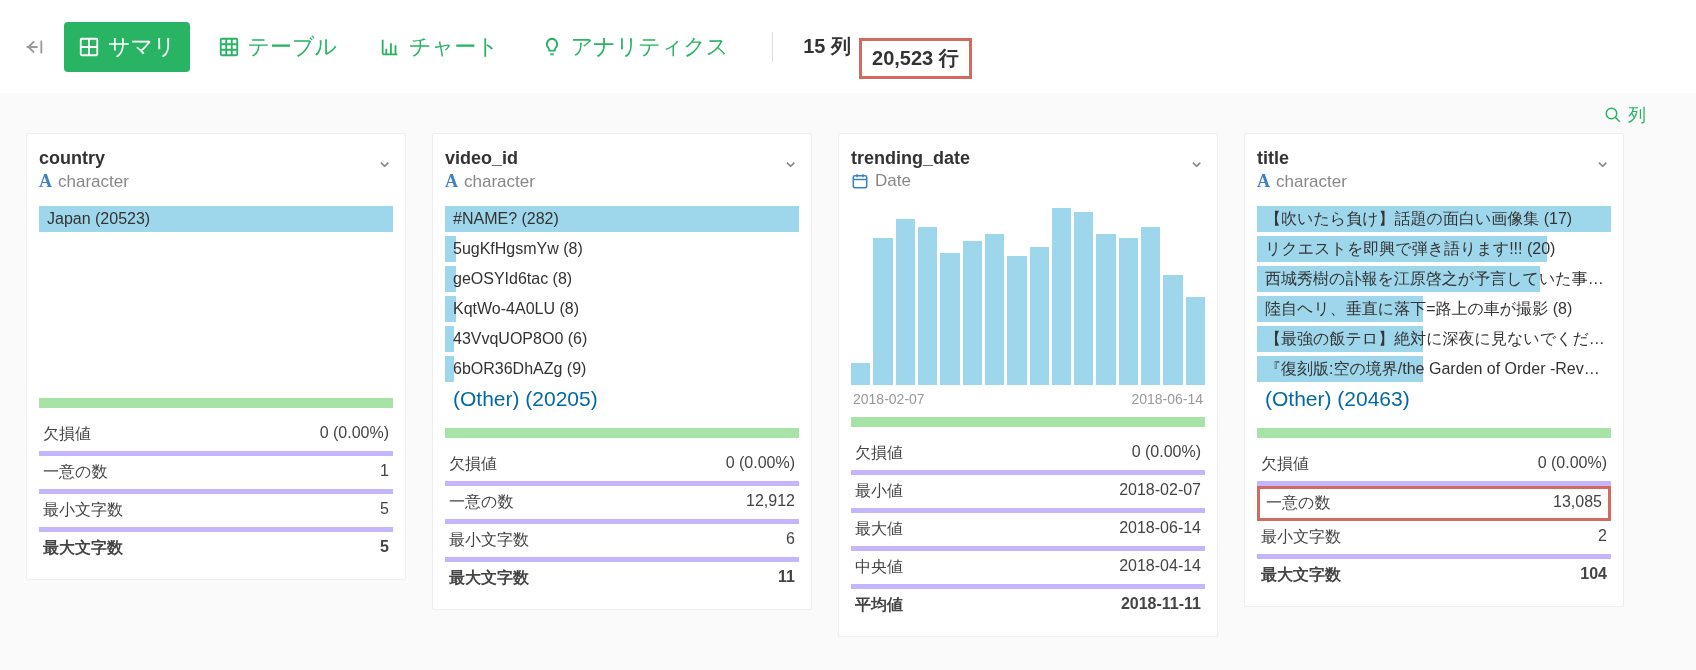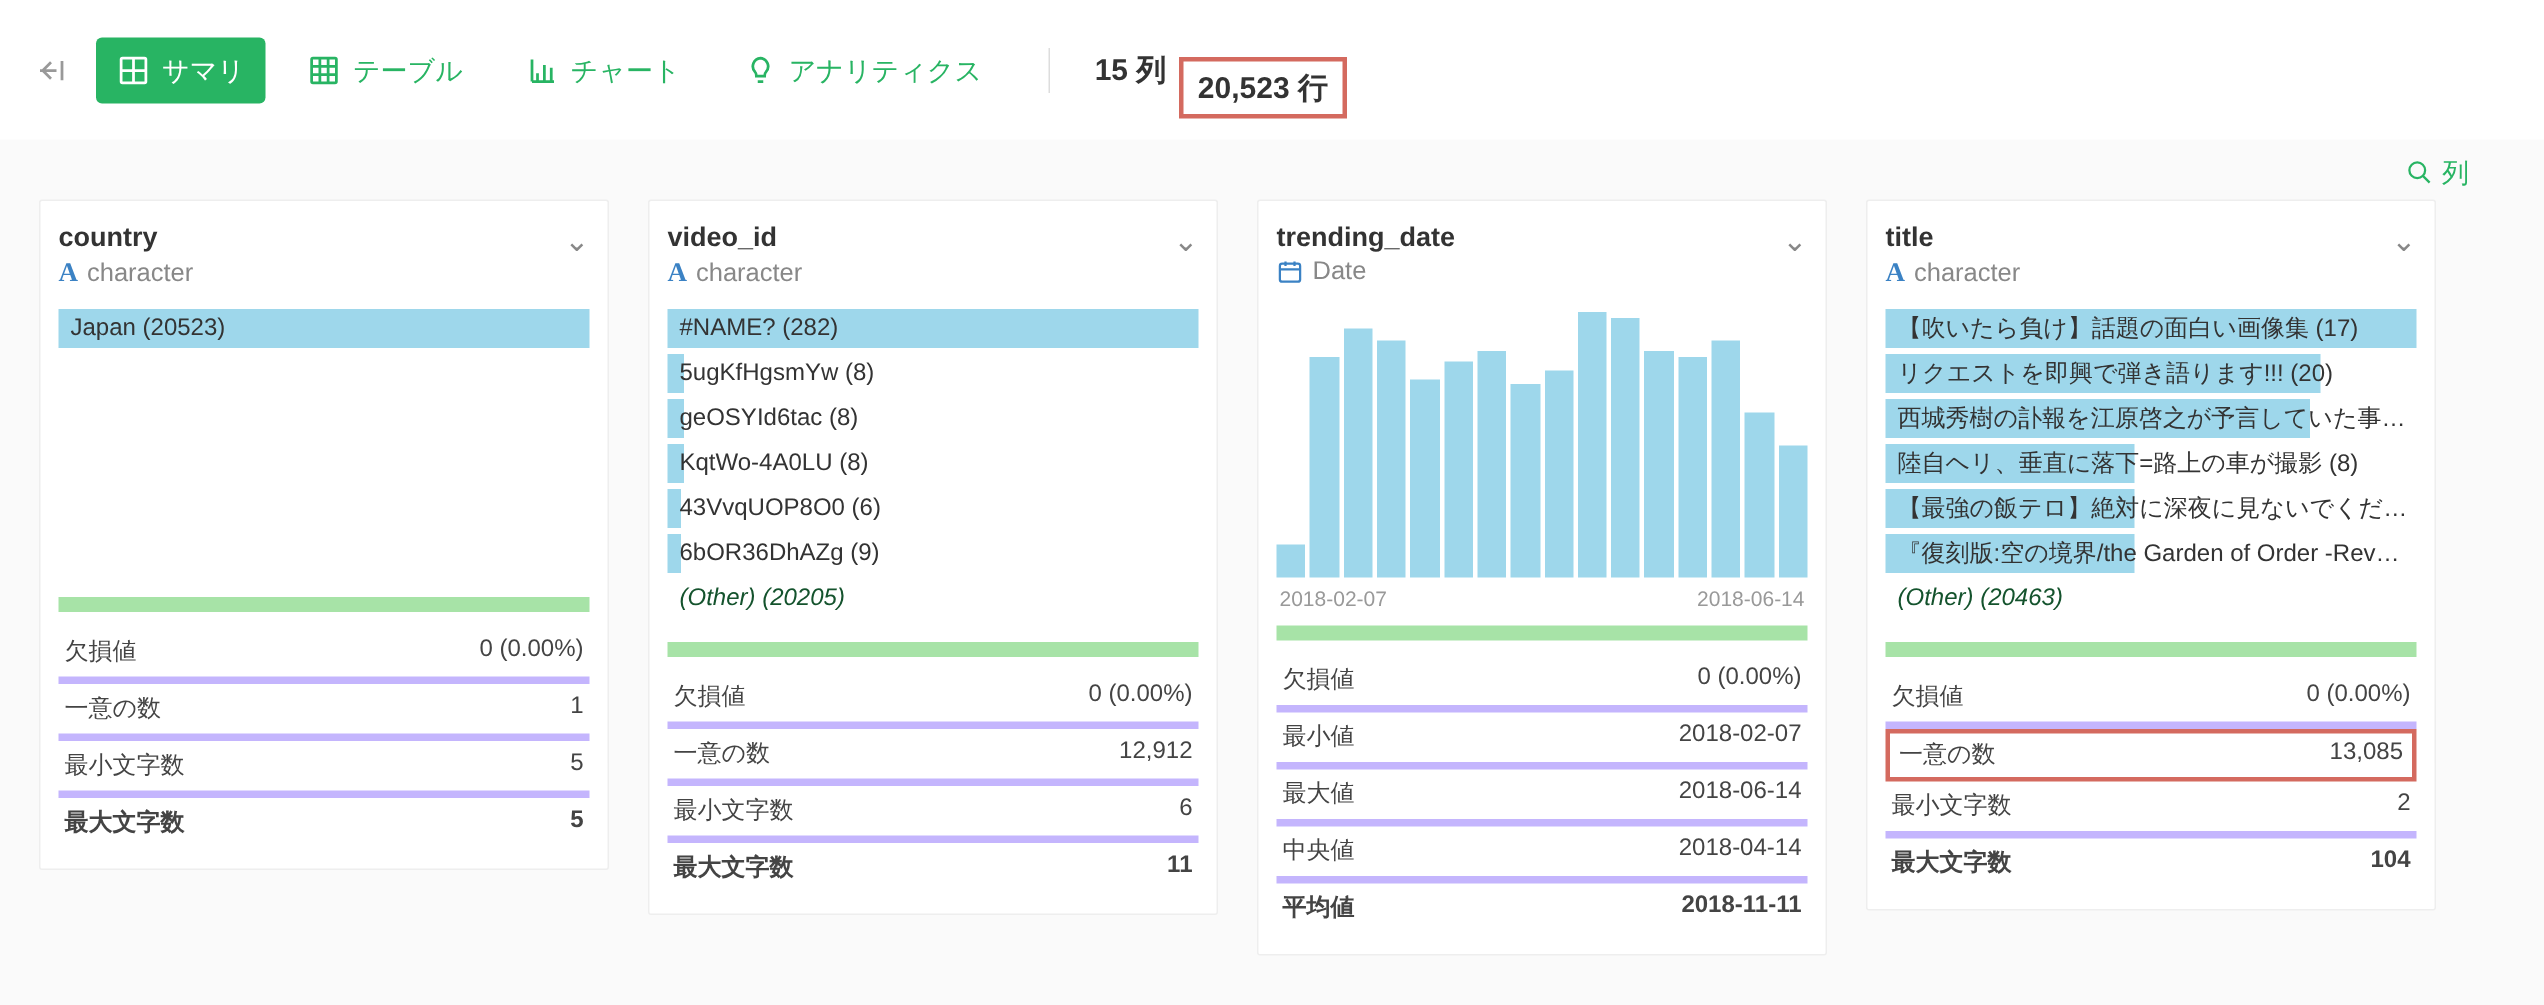--- a/index.html
+++ b/index.html
@@ -1,40 +1,40 @@
 <!DOCTYPE html>
 <html><head>
 <meta charset="utf-8">
 <style>
   * { box-sizing: border-box; margin: 0; padding: 0; }
   body { font-family: -apple-system, BlinkMacSystemFont, "Segoe UI", "Helvetica Neue", Arial, sans-serif; background: #fafafa; color: #4a4a4a; font-size: 15px; }
   .toolbar { display: flex; align-items: center; padding: 14px 22px; gap: 18px; background: #fff; }
   .collapse-icon { width: 24px; height: 24px; display: flex; align-items: center; justify-content: center; color: #888; }
-  .tab { display: flex; align-items: center; gap: 8px; padding: 10px 14px; border-radius: 4px; cursor: pointer; font-size: 18px; }
+  .tab { display: flex; align-items: center; gap: 8px; padding: 10px 14px; border-radius: 4px; cursor: pointer; font-size: 22px; }
   .tab.active { background: #28b463; color: #fff; }
   .tab.inactive { color: #28b463; }
   .tab .icn { width: 22px; height: 22px; display: inline-flex; align-items: center; justify-content: center; }
   .divider { width: 1px; height: 30px; background: #ddd; margin: 0 12px; }
   .meta { display: flex; gap: 8px; align-items: center; font-size: 20px; color: #333; font-weight: 600;}
   .meta .hl { border: 3px solid #d46a5f; padding: 4px 10px; margin-top: 24px; }
   .searchbar { margin-left: auto; display: flex; align-items: center; gap: 6px; color: #28b463; font-size: 18px; padding-right: 20px; }
   .top-right { display:flex; justify-content:flex-end; padding: 10px 30px 6px; }
   .cards { display: flex; gap: 26px; padding: 0 26px 26px; align-items: flex-start; }
   .card { background: #fff; border: 1px solid #eee; border-radius: 2px; width: 380px; flex-shrink:0; padding: 10px 12px 14px; }
   .card-header { display: flex; align-items: flex-start; justify-content: space-between; padding: 4px 0 8px; }
   .card-header .left { display: flex; flex-direction: column; gap: 2px; }
   .col-name { font-weight: 700; color: #333; font-size: 18px; }
   .col-type { display: flex; align-items: center; gap: 6px; color: #888; font-size: 17px; }
   .type-badge { color: #3b82c4; font-weight: 700; font-family: Georgia, serif; font-size: 18px; }
   .chev { color: #888; font-size: 20px; }
   .bars { padding: 4px 0 6px; min-height: 190px;}
   .bar-row { position: relative; height: 30px; display: flex; align-items: center; }
   .bar-fill { position: absolute; left: 0; top: 2px; bottom: 2px; background: #9ed7eb; }
   .bar-label { position: relative; z-index: 1; padding-left: 8px; color: #333; font-size: 16px; white-space: nowrap; overflow: hidden; text-overflow: ellipsis; width:100%; }
-  .other-row { padding-left: 8px; color: #14532d; font-size: 16px; height: 30px; display: flex; align-items: center; font-style: italic; }
+  .other-row { padding-left: 8px; color: #0369a1; font-size: 21px; height: 30px; display: flex; align-items: center; }
   .green-line { height: 10px; background: #a7e3a7; margin: 8px 0 10px; }
   .stats { }
   .stat-row { display: flex; justify-content: space-between; padding: 6px 4px; border-bottom: 5px solid #c4b5fd; font-size: 16px; color: #444; }
   .stat-row:last-child { border-bottom: none; font-weight: bold; }
   .stat-row.hl { border: 3px solid #d46a5f; padding: 4px 6px; }
   .chart-area { height: 210px; display: flex; flex-direction: column; }
   .bars-chart { flex: 1; display: flex; align-items: flex-end; gap: 3px; padding: 2px 0; }
   .bars-chart .b { flex: 1; background: #9ed7eb; }
   .axis { display: flex; justify-content: space-between; font-size: 14px; color: #999; padding: 4px 2px 2px; }
   svg { display:block; }

